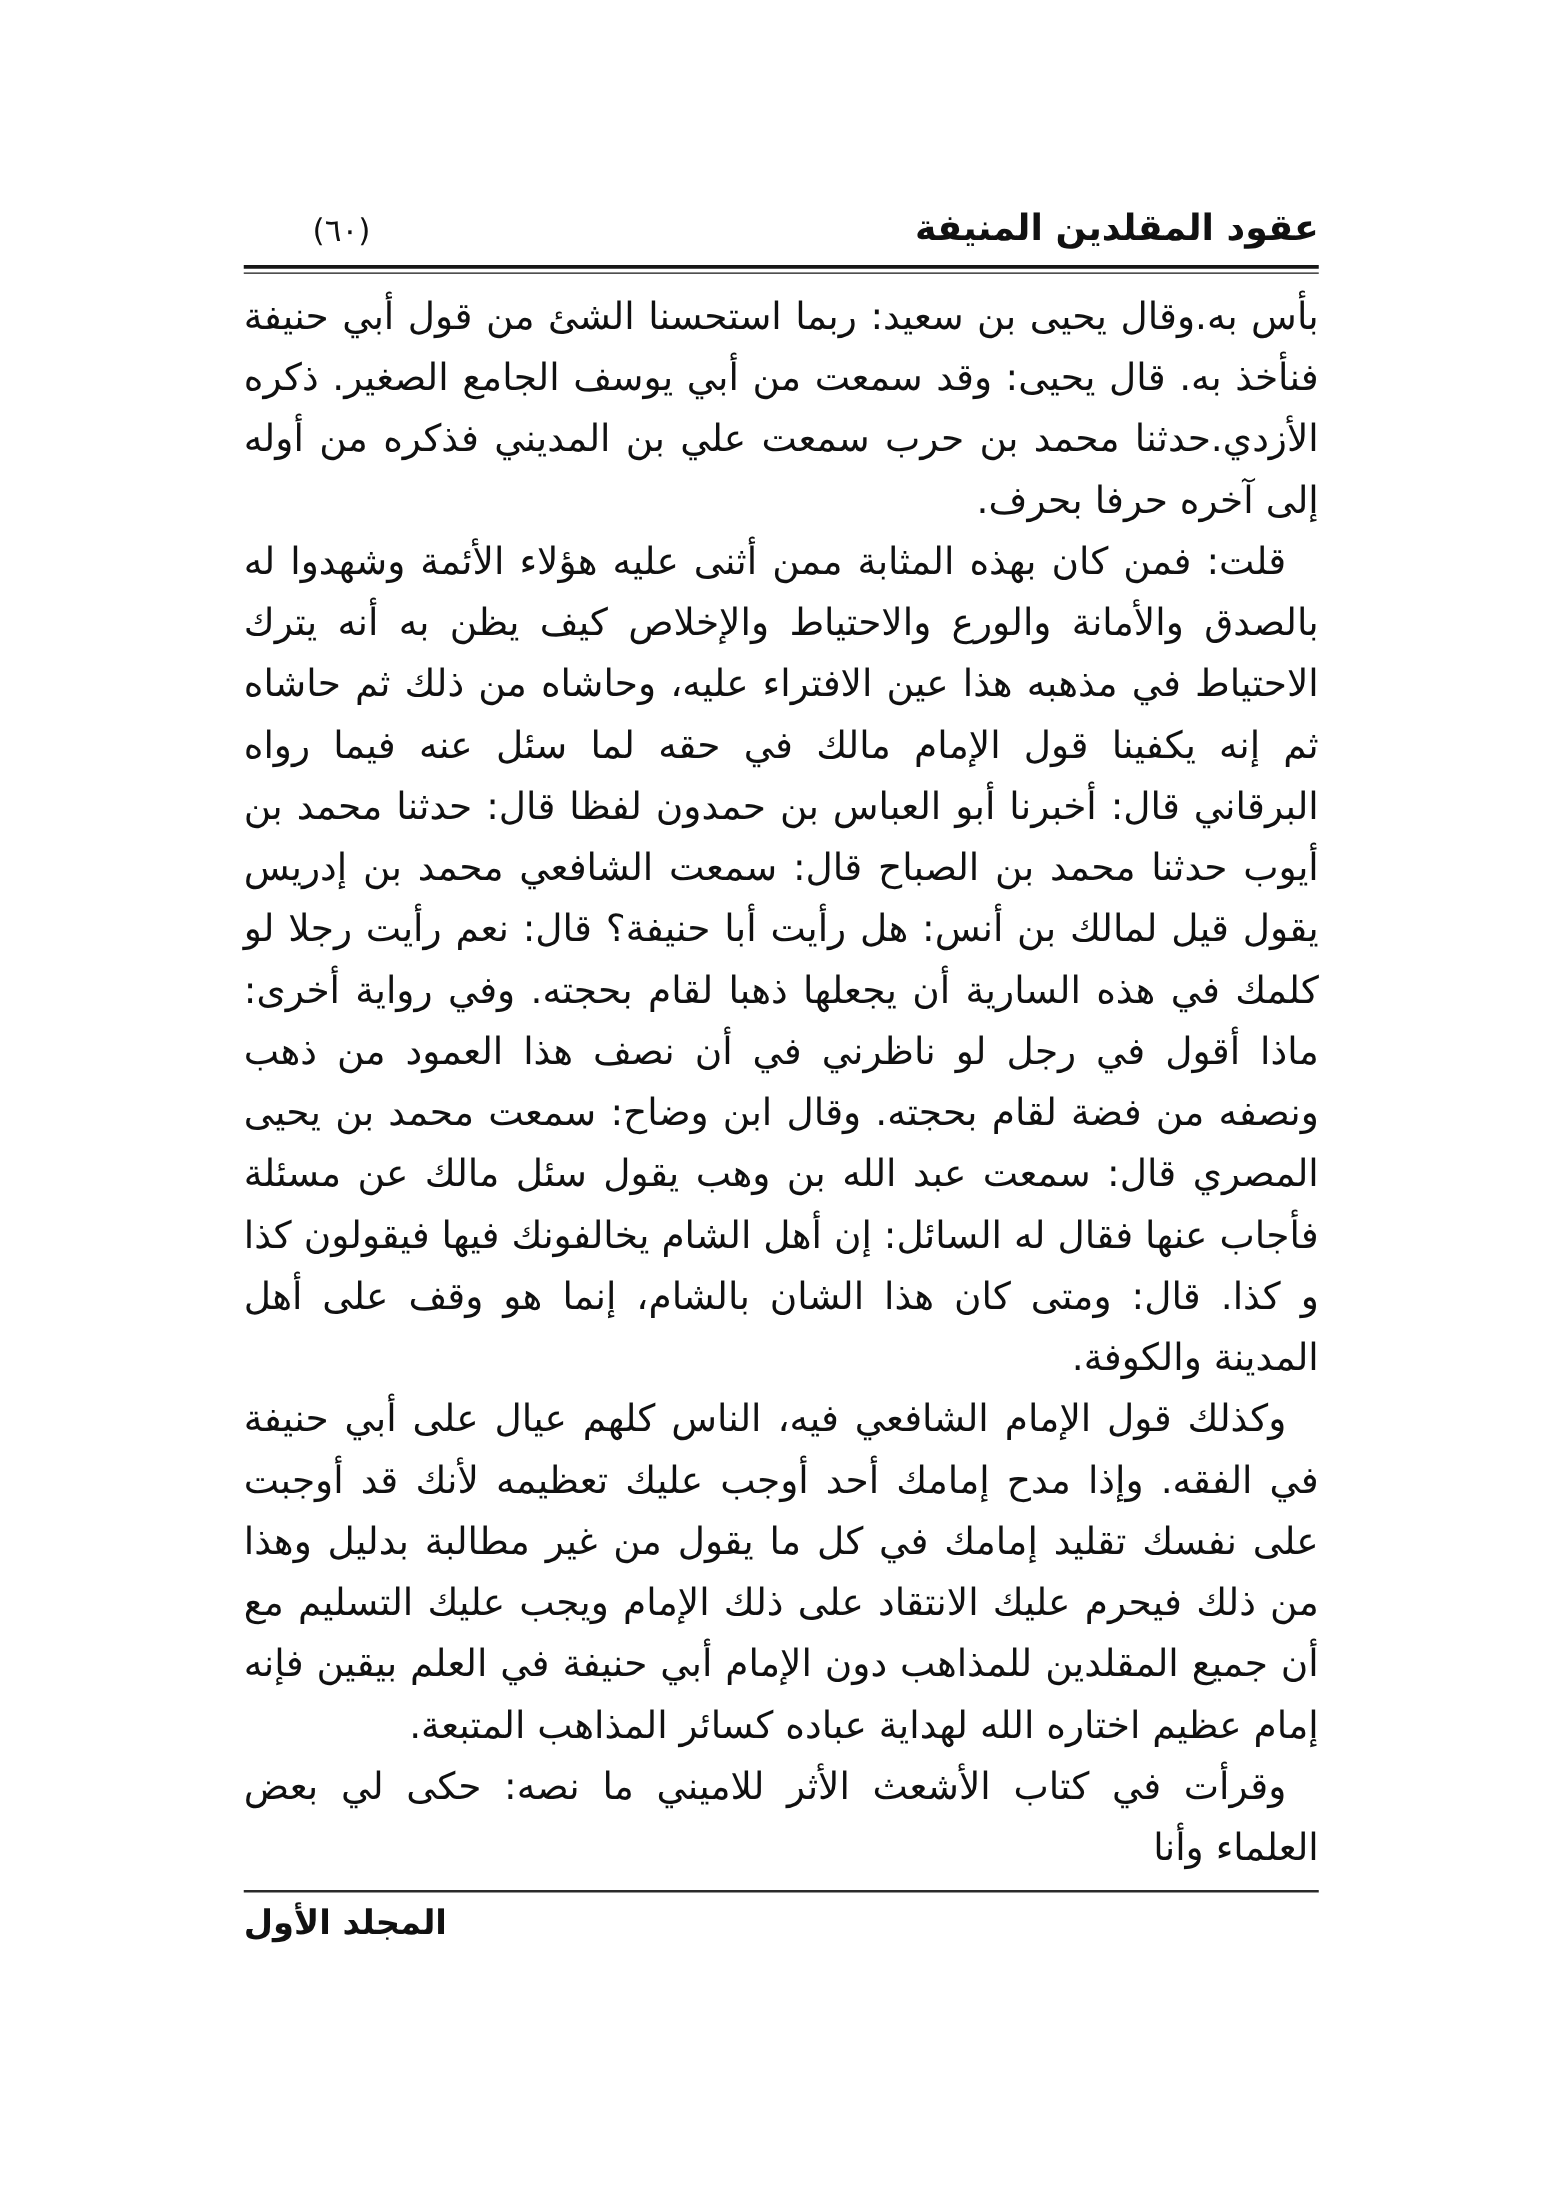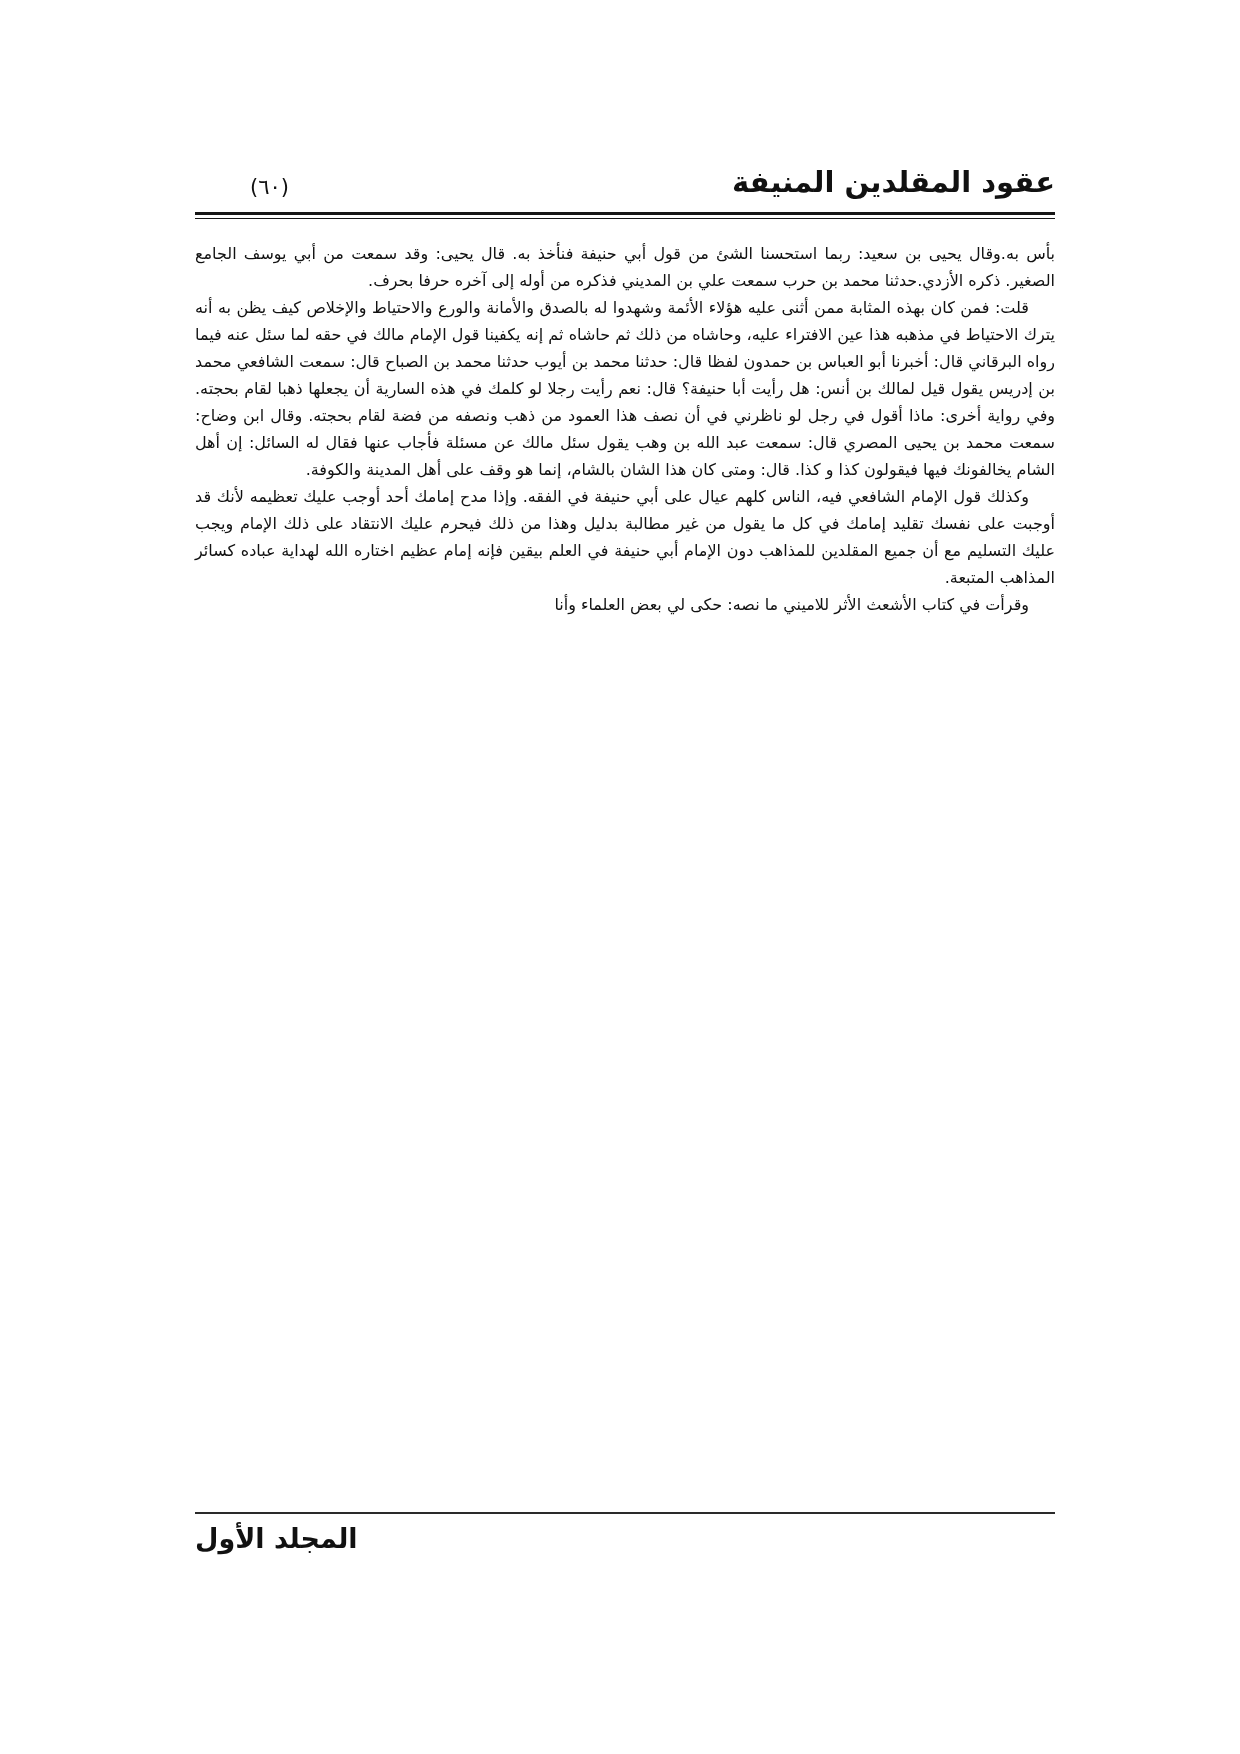--- a/index.html
+++ b/index.html
@@ -31,35 +31,35 @@
     flex-direction: row; 
     justify-content: space-between;
     align-items: flex-end;
   }
   .running-title {
     font-weight: bold;
     font-size: 29px;
     letter-spacing: 0.5px;
   }
   .page-number {
-    font-size: 21px;
+    font-size: 25px;
     padding-left: 55px; 
     direction: ltr;
   }
   .header-rule {
     margin-top: 13px;
     height: 3px;
     border-top: 3px solid #161616;
     border-bottom: 1.5px solid #161616;
   }
   
   .body-text {
-    margin-top: 21px;
-    font-size: 16px;
-    line-height: 27px;
+    margin-top: 10px;
+    font-size: 30px;
+    line-height: 49px;
     text-align: justify;
     text-justify: inter-word;
   }
   .body-text p {
     margin: 0;
     padding: 0;
     text-indent: 26px;
   }
   .body-text p.continuation {
     text-indent: 0;

